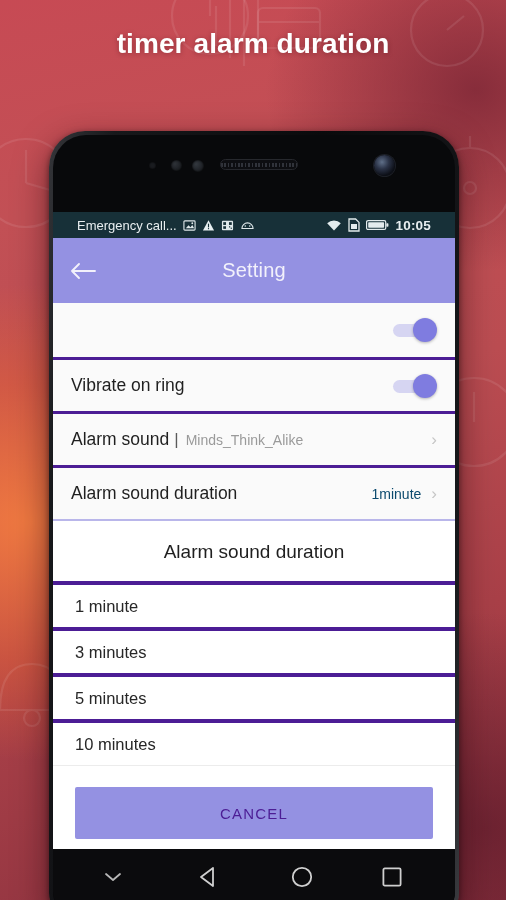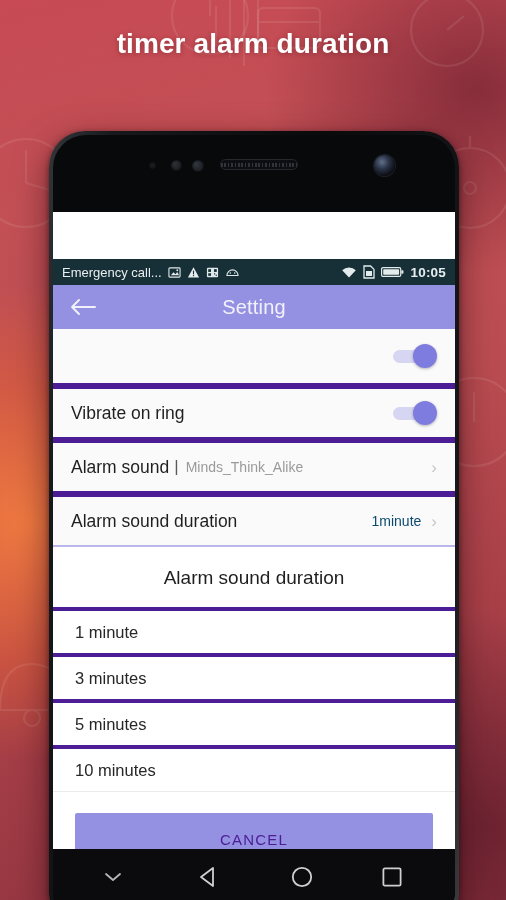--- a/index.html
+++ b/index.html
@@ -74,45 +74,44 @@
                background: radial-gradient(circle at 38% 34%, #5f6f88 0%, #2b3347 36%, #0d1018 70%, #05070b 100%);
                box-shadow: 0 0 0 1px #1c1f26; }
 
   
   #screen { position: relative; width: 100%; height: 637px;
             background: #fff; overflow: hidden; }
 
   
   #statusbar {
     height: 26px; background: #173038; color: #e8eef0;
-    display: flex; align-items: center; padding: 0 9px;
+    display: flex; align-items: center; padding: 0 24px;
     font-size: 13px;
-    margin-top: 47px;
   }
   #sb-left { display: flex; align-items: center; gap: 6px; flex: 1; min-width: 0; }
   #sb-text { white-space: nowrap; }
   #sb-right { display: flex; align-items: center; gap: 6px; font-weight: bold; }
   #sb-time { font-size: 13.5px; letter-spacing: .2px; }
   .sb-ico { display: inline-flex; align-items: center; }
 
   
   #appbar {
-    height: 44px; background: #9491e2; position: relative;
+    height: 65px; background: #9491e2; position: relative;
     display: flex; align-items: center;
   }
   #back-arrow { position: absolute; left: 17px; top: 50%; transform: translateY(-50%);
                 width: 26px; height: 22px; display: flex; align-items: center; }
   #appbar-title { width: 100%; text-align: center; color: #f2f1fb;
                   font-size: 20px; letter-spacing: .2px; }
 
   
   #settings-list { background: #fafafa; }
   .srow { position: relative; display: flex; align-items: center;
           height: 54px; padding: 0 18px; background: #fafafa; }
-  .srow + .srow { border-top: 6px solid #4c1d95; }
+  .srow + .srow { border-top: 3px solid #4c1d95; }
   .srow-label { font-size: 17.5px; color: #1f1f1f; }
   .srow-sub { font-size: 14px; color: #9a9a9a; margin-left: 2px; }
   .srow-sep { color: #5a5a5a; margin: 0 5px; font-size: 17px; }
   .srow-right { margin-left: auto; display: flex; align-items: center; gap: 10px; }
   .srow-value { font-size: 14px; color: #0c4a6e; }
   .chev { color: #c6c6c6; font-size: 17px; line-height: 1; }
 
   .toggle { position: relative; width: 44px; height: 16px; }
   .toggle .track { position: absolute; left: 0; top: 2px; width: 40px; height: 13px;
                    border-radius: 7px; background: #d6d5f2; }

